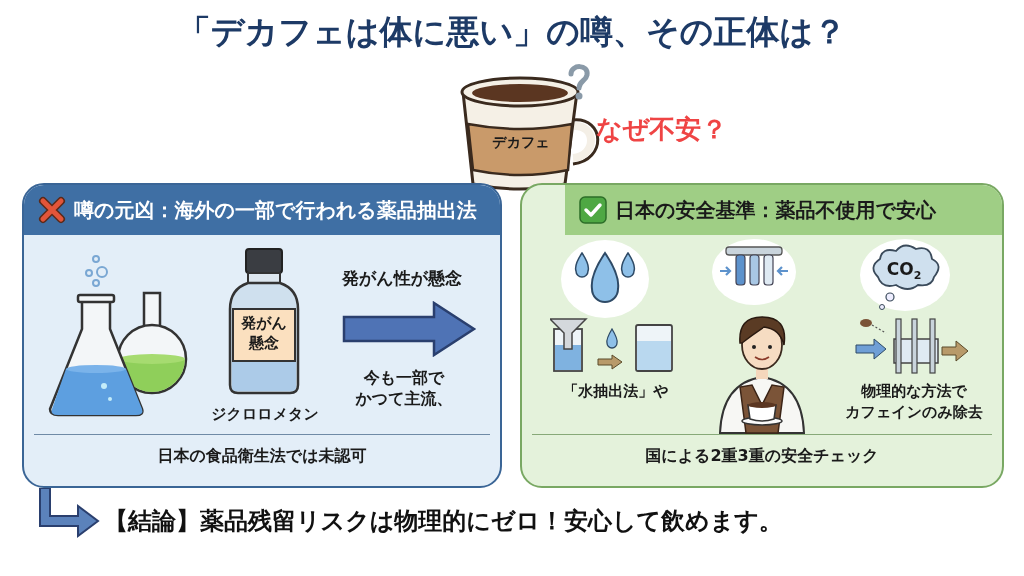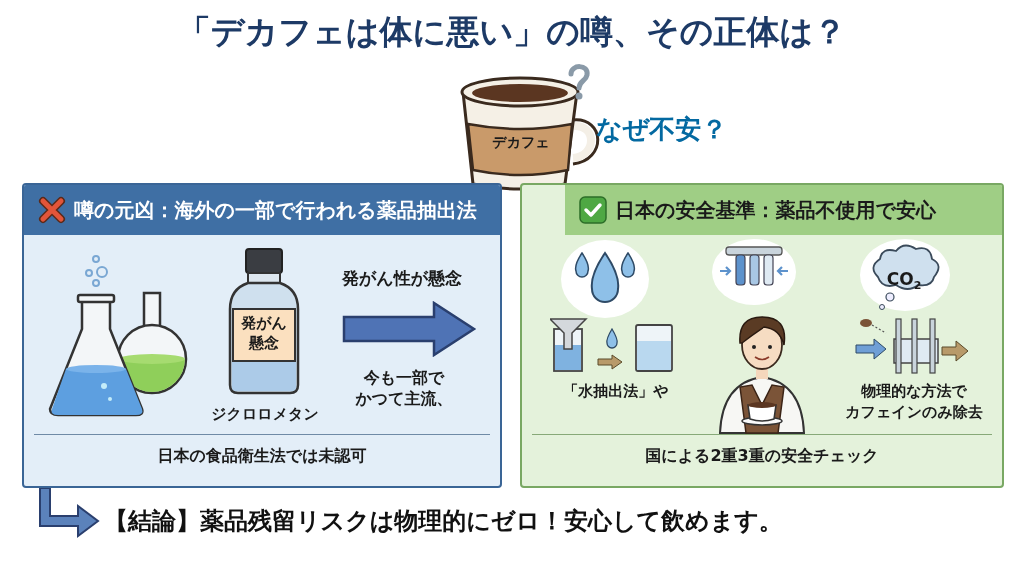--- a/index.html
+++ b/index.html
@@ -6,24 +6,24 @@
   html, body { width: 1024px; height: 576px; overflow: hidden; background: #ffffff; }
   body { position: relative; font-family: "DejaVu Sans", "Liberation Sans", sans-serif; color: #1a1a1a; }
 
   .title {
     position: absolute; left: 0; top: 10px; width: 1024px; text-align: center;
     font-size: 33px; font-weight: bold; color: #1d3a66; letter-spacing: 0px;
   }
 
   .cup-area { position: absolute; left: 455px; top: 62px; width: 160px; height: 130px; }
   .question-text {
-    position: absolute; left: 596px; top: 112px; font-size: 26px; font-weight: bold; color: #0369a1;
-  }
-
-  .panel { position: absolute; border-radius: 4px; overflow: hidden; }
+    position: absolute; left: 596px; top: 112px; font-size: 26px; font-weight: bold; color: #ef4444;
+  }
+
+  .panel { position: absolute; border-radius: 22px; overflow: hidden; }
   .panel.left { left: 22px; top: 183px; width: 480px; height: 305px; border: 2px solid #3a6596; background: #e3eef8; }
   .panel.right { left: 520px; top: 183px; width: 484px; height: 305px; border: 2px solid #79a863; background: #e4f2db; padding-left: 43px; }
 
   .panel-header { height: 50px; display: flex; align-items: center; padding-left: 14px; font-size: 20px; font-weight: bold; }
   .panel.left .panel-header { background: #3f6fa4; color: #ffffff; }
   .panel.right .panel-header { background: #9fce85; color: #1a1a1a; }
   .panel-header .icon { width: 28px; height: 28px; margin-right: 8px; flex: none; }
 
   .panel-footer {
     position: absolute; left: 10px; right: 10px; bottom: 8px; height: 44px;
@@ -172,21 +172,21 @@
     <path d="M36 100 L38 114 Q50 118 62 114 L64 100 Z" fill="#ffffff" stroke="#333" stroke-width="1.6"></path>
     <ellipse cx="50" cy="100" rx="14" ry="3" fill="#5b3621"></ellipse>
   </svg>
 
   <svg class="abs" style="left:338px; top:54px;" width="90" height="76" viewBox="0 0 90 76">
     <ellipse cx="45" cy="36" rx="45" ry="36" fill="#ffffff"></ellipse>
     <path d="M18 38 Q8 28 20 20 Q22 8 36 12 Q44 2 56 10 Q70 6 72 20 Q84 26 74 38 Q72 48 58 46 Q48 54 36 46 Q22 50 18 38 Z" fill="#cfe0ee" stroke="#3a4a5a" stroke-width="1.8"></path>
     <circle cx="30" cy="58" r="4" fill="#eef" stroke="#3a4a5a" stroke-width="1.2"></circle>
     <circle cx="22" cy="68" r="2.5" fill="#eef" stroke="#3a4a5a" stroke-width="1"></circle>
   </svg>
-  <div class="lbl" style="left:352px; top:74px; width:60px; font-size:17px;margin-top:10px;"><span>CO</span><sub style="font-size:11px;">2</sub></div>
+  <div class="lbl" style="left:352px; top:74px; width:60px; font-size:17px;"><span>CO</span><sub style="font-size:11px;">2</sub></div>
   <svg class="abs" style="left:330px; top:130px;" width="120" height="60" viewBox="0 0 120 60">
     <ellipse cx="14" cy="8" rx="6" ry="4" fill="#7b5438"></ellipse>
     <path d="M20 10 L34 18" stroke="#555" stroke-width="1.2" stroke-dasharray="2 2"></path>
     <path d="M4 30 L22 30 L22 24 L34 34 L22 44 L22 38 L4 38 Z" fill="#6f9fd6" stroke="#2e4a66" stroke-width="1"></path>
     <rect x="42" y="24" width="44" height="24" fill="#dfeaf3" stroke="#444" stroke-width="1.5"></rect>
     <rect x="44" y="4" width="5" height="54" fill="#c9d4dc" stroke="#444" stroke-width="1.2"></rect>
     <rect x="60" y="4" width="5" height="54" fill="#c9d4dc" stroke="#444" stroke-width="1.2"></rect>
     <rect x="78" y="4" width="5" height="54" fill="#c9d4dc" stroke="#444" stroke-width="1.2"></rect>
     <path d="M90 32 L104 32 L104 26 L116 36 L104 46 L104 40 L90 40 Z" fill="#b89a6a" stroke="#5a4a2a" stroke-width="1"></path>
   </svg>

